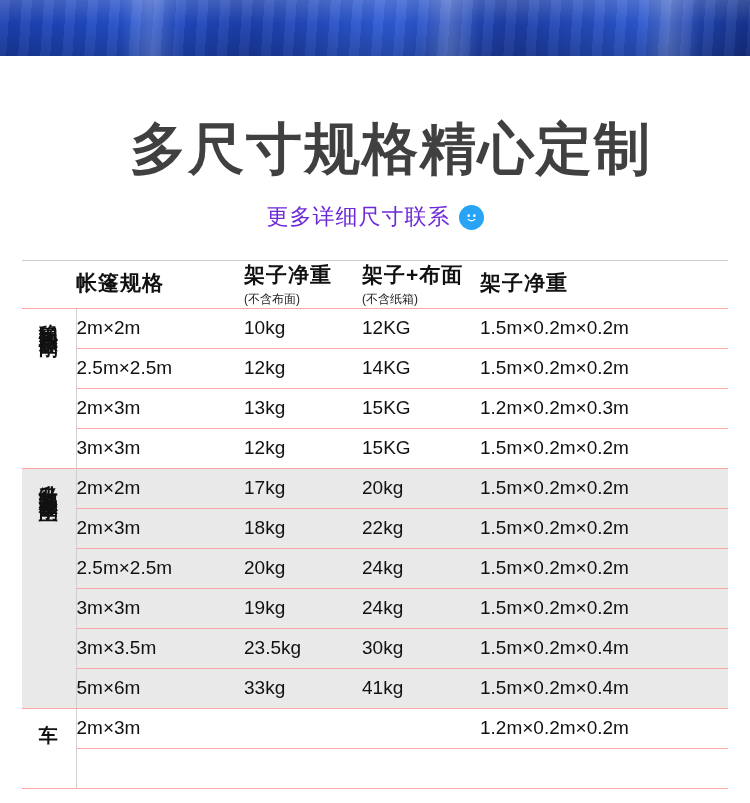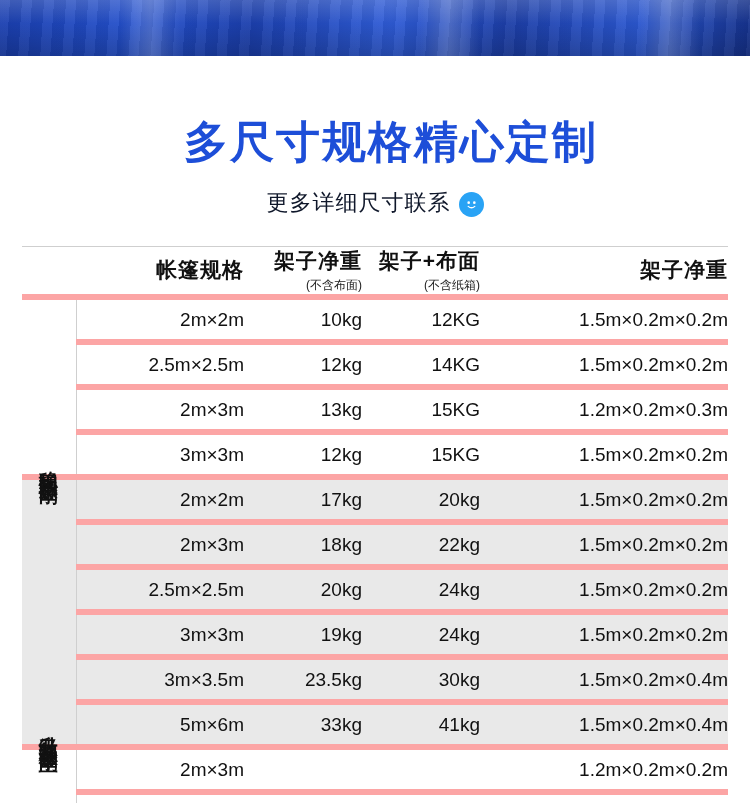--- a/index.html
+++ b/index.html
@@ -38,36 +38,36 @@
   }
 
   
   .heading-wrap {
     width: 750px;
     text-align: center;
     padding-top: 62px;
   }
   .main-title {
     font-family: "DejaVu Sans", "Liberation Sans", sans-serif;
-    font-size: 44px;
+    font-size: 56px;
     font-weight: 700;
     letter-spacing: 2px;
-    color: #1d4ed8;
+    color: #404040;
     line-height: 1.1;
     margin: 0;
     padding-left: 32px;
   }
   .sub-title-row {
     margin-top: 22px;
     display: flex;
     align-items: center;
     justify-content: center;
     gap: 8px;
     font-size: 22px;
-    color: #0f172a;
+    color: #6d28d9;
     letter-spacing: 1px;
   }
   .emoji-badge {
     display: inline-flex;
     align-items: center;
     justify-content: center;
     width: 25px;
     height: 25px;
     border-radius: 50%;
     background: #29a3f5;
@@ -82,27 +82,27 @@
   .table-wrap {
     margin: 28px auto 0 auto;
     width: 706px;
   }
   table.spec {
     width: 100%;
     border-collapse: collapse;
     table-layout: fixed;
   }
   table.spec th, table.spec td {
-    text-align: right;
+    text-align: left;
     vertical-align: middle;
     font-size: 19px;
     color: #111;
     padding: 0;
     height: 39px;
-    border-bottom: 6px solid #fca5a5;
+    border-bottom: 1px solid #fca5a5;
   }
   thead th {
     border-top: 1px solid #cfcfcf;
     border-bottom: 1px solid #8d8d8d;
     height: 62px;
     font-weight: 600;
   }
   .th-main {
     display: block;
     font-size: 21px;

